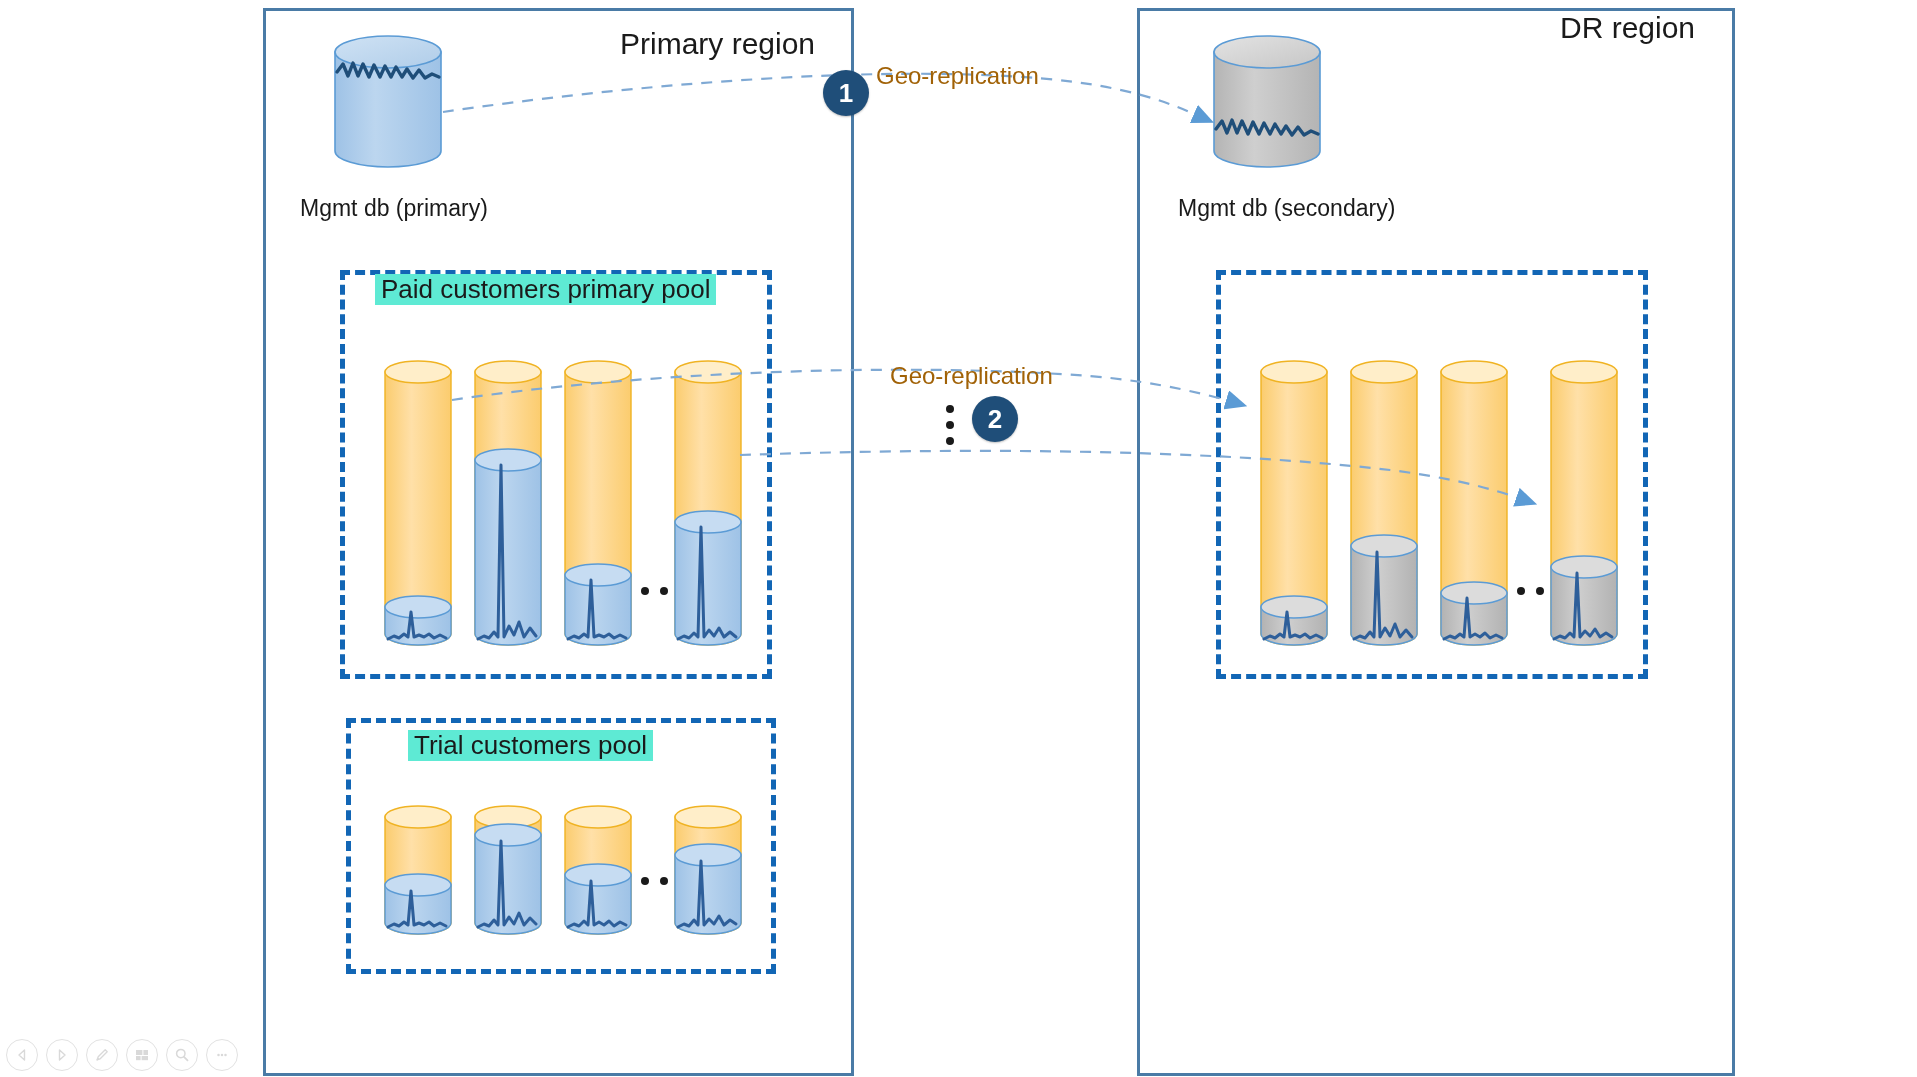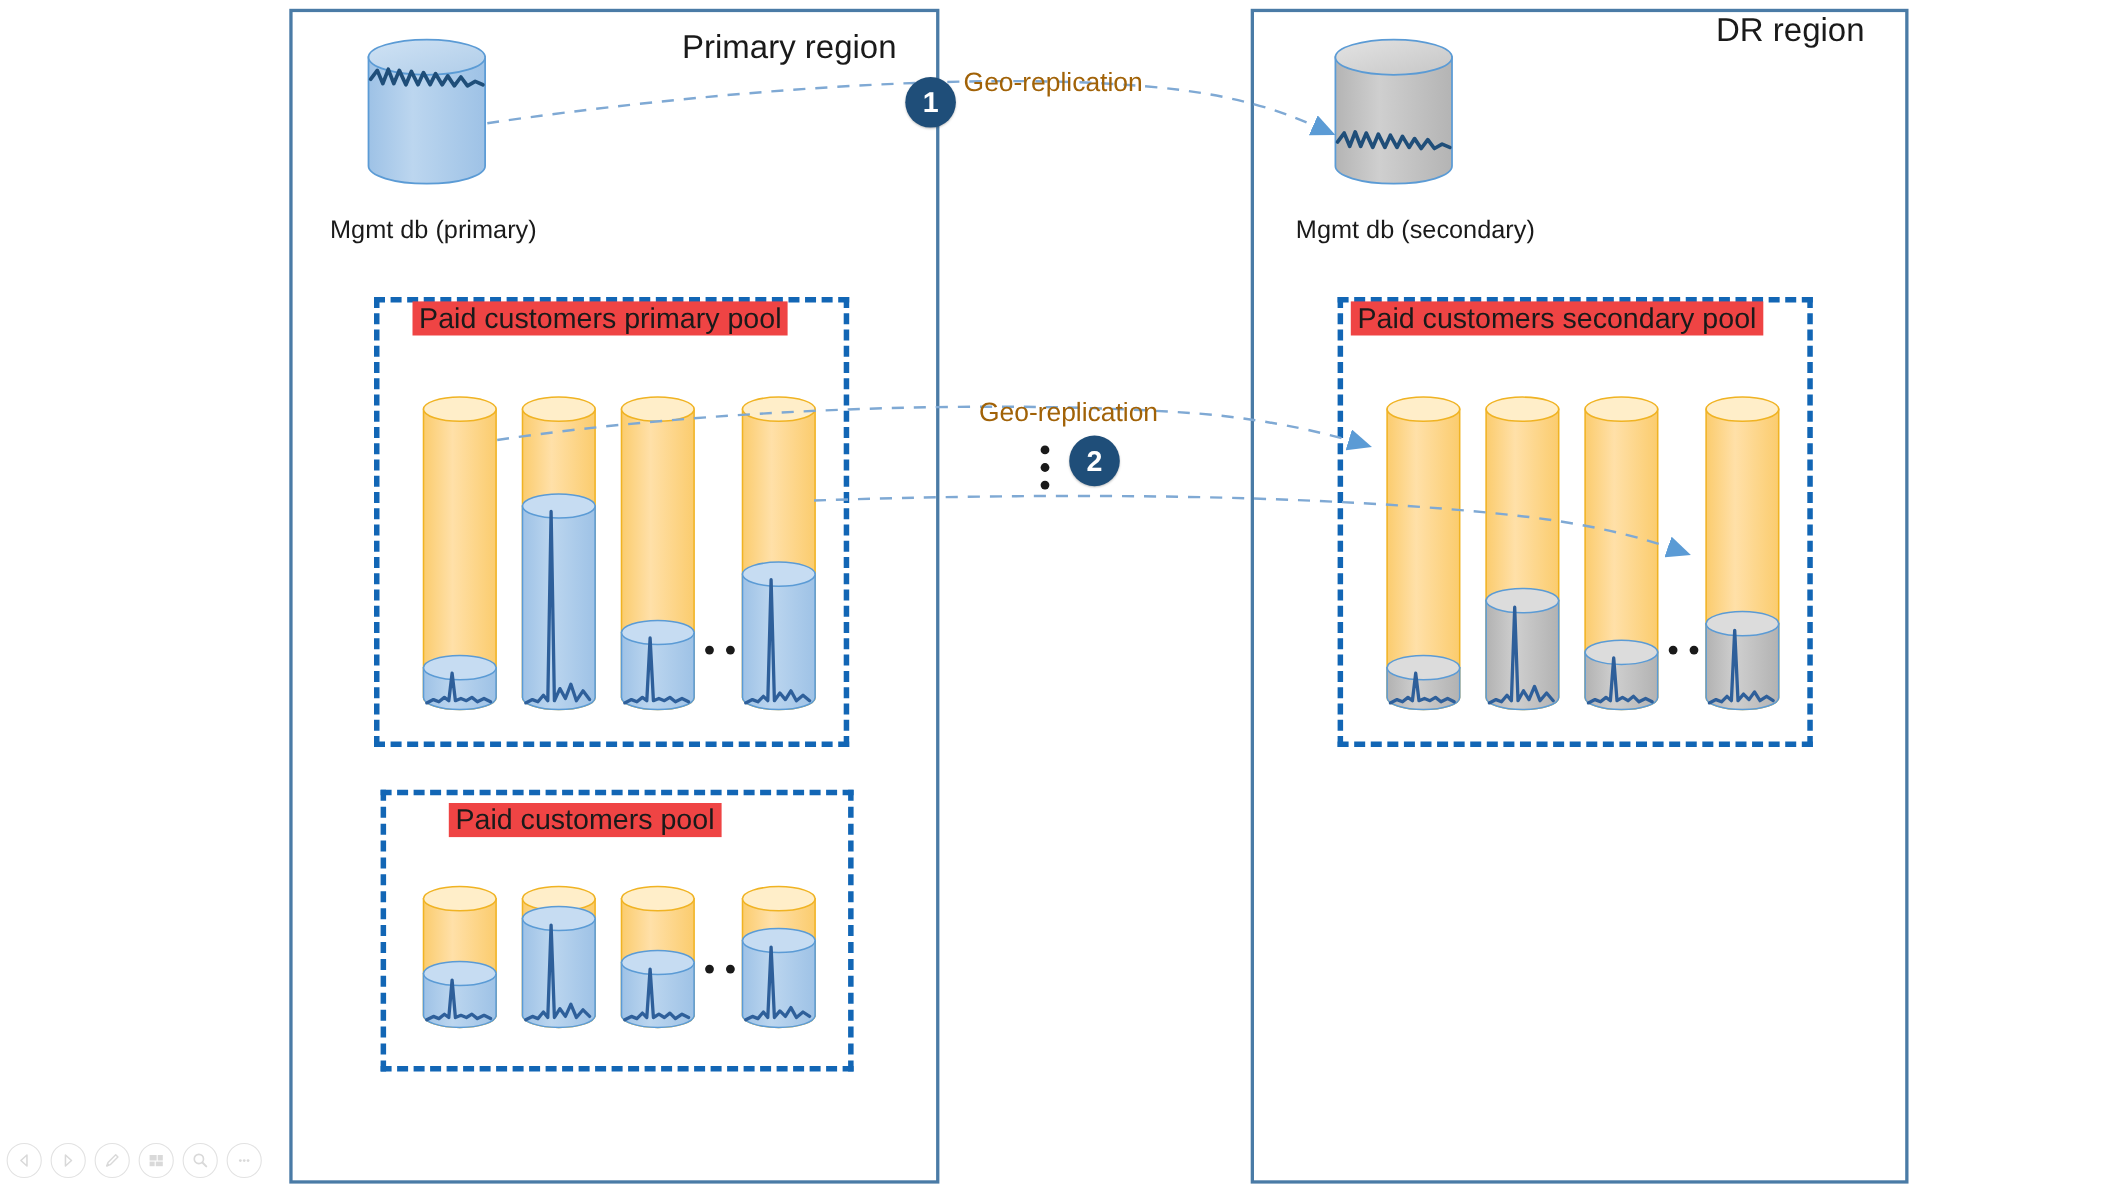--- a/index.html
+++ b/index.html
@@ -9,21 +9,21 @@
   svg.layer{position:absolute;left:0;top:0;width:1917px;height:1077px;overflow:visible;}
 
   
   .region{position:absolute;border:3px solid #4a7ba6;background:transparent;box-sizing:border-box;}
   .region-title{position:absolute;font-size:30px;color:#1a1a1a;white-space:nowrap;}
 
   
   .pool{position:absolute;box-sizing:border-box;
         border:5px dashed #1266b5;background:transparent;}
   .pool-title{position:absolute;font-size:26px;color:#1a1a1a;white-space:nowrap;
-              background:#ef4444;padding:0 6px;}
+              background:#5eead4;padding:0 6px;}
 
   
   .db-label{position:absolute;font-size:23px;color:#1a1a1a;white-space:nowrap;text-align:center;}
   .repl-label{position:absolute;font-size:24px;color:#a16207;white-space:nowrap;}
 
   
   .badge{position:absolute;width:46px;height:46px;border-radius:50%;
          background:#1f4e79;color:#ffffff;font-size:26px;font-weight:bold;
          display:flex;align-items:center;justify-content:center;
          box-shadow:0 1px 2px rgba(0,0,0,.25);}
@@ -51,24 +51,23 @@
   <div class="region" style="left:263px;top:8px;width:591px;height:1068px;"></div>
   <div class="region" style="left:1137px;top:8px;width:598px;height:1068px;"></div>
 
   <div class="region-title" style="left:620px;top:27px;">Primary region</div>
   <div class="region-title" style="left:1560px;top:11px;">DR region</div>
 
   <div class="pool" style="left:340px;top:270px;width:432px;height:409px;"></div>
   <div class="pool-title" style="left:375px;top:274px;">Paid customers primary pool</div>
 
   <div class="pool" style="left:346px;top:718px;width:430px;height:256px;"></div>
-  <div class="pool-title" style="left:408px;top:730px;">Paid customers pool</div>
+  <div class="pool-title" style="left:408px;top:730px;">Trial customers pool</div>
 
   <div class="pool" style="left:1216px;top:270px;width:432px;height:409px;"></div>
-  <div class="pool-title" style="left:1228px;top:274px;">Paid customers secondary pool</div>
 
   <div class="cyl" style="left:333px;top:34px;">
     <svg width="110" height="135" viewBox="0 0 110 135">
       <defs>
         <linearGradient id="gBlueBody" x1="0" y1="0" x2="1" y2="0">
           <stop offset="0%" stop-color="#9ec2e6"></stop>
           <stop offset="38%" stop-color="#bcd6ef"></stop>
           <stop offset="100%" stop-color="#9ec2e6"></stop>
         </linearGradient>
         <linearGradient id="gBlueTop" x1="0" y1="0" x2="1" y2="1">

